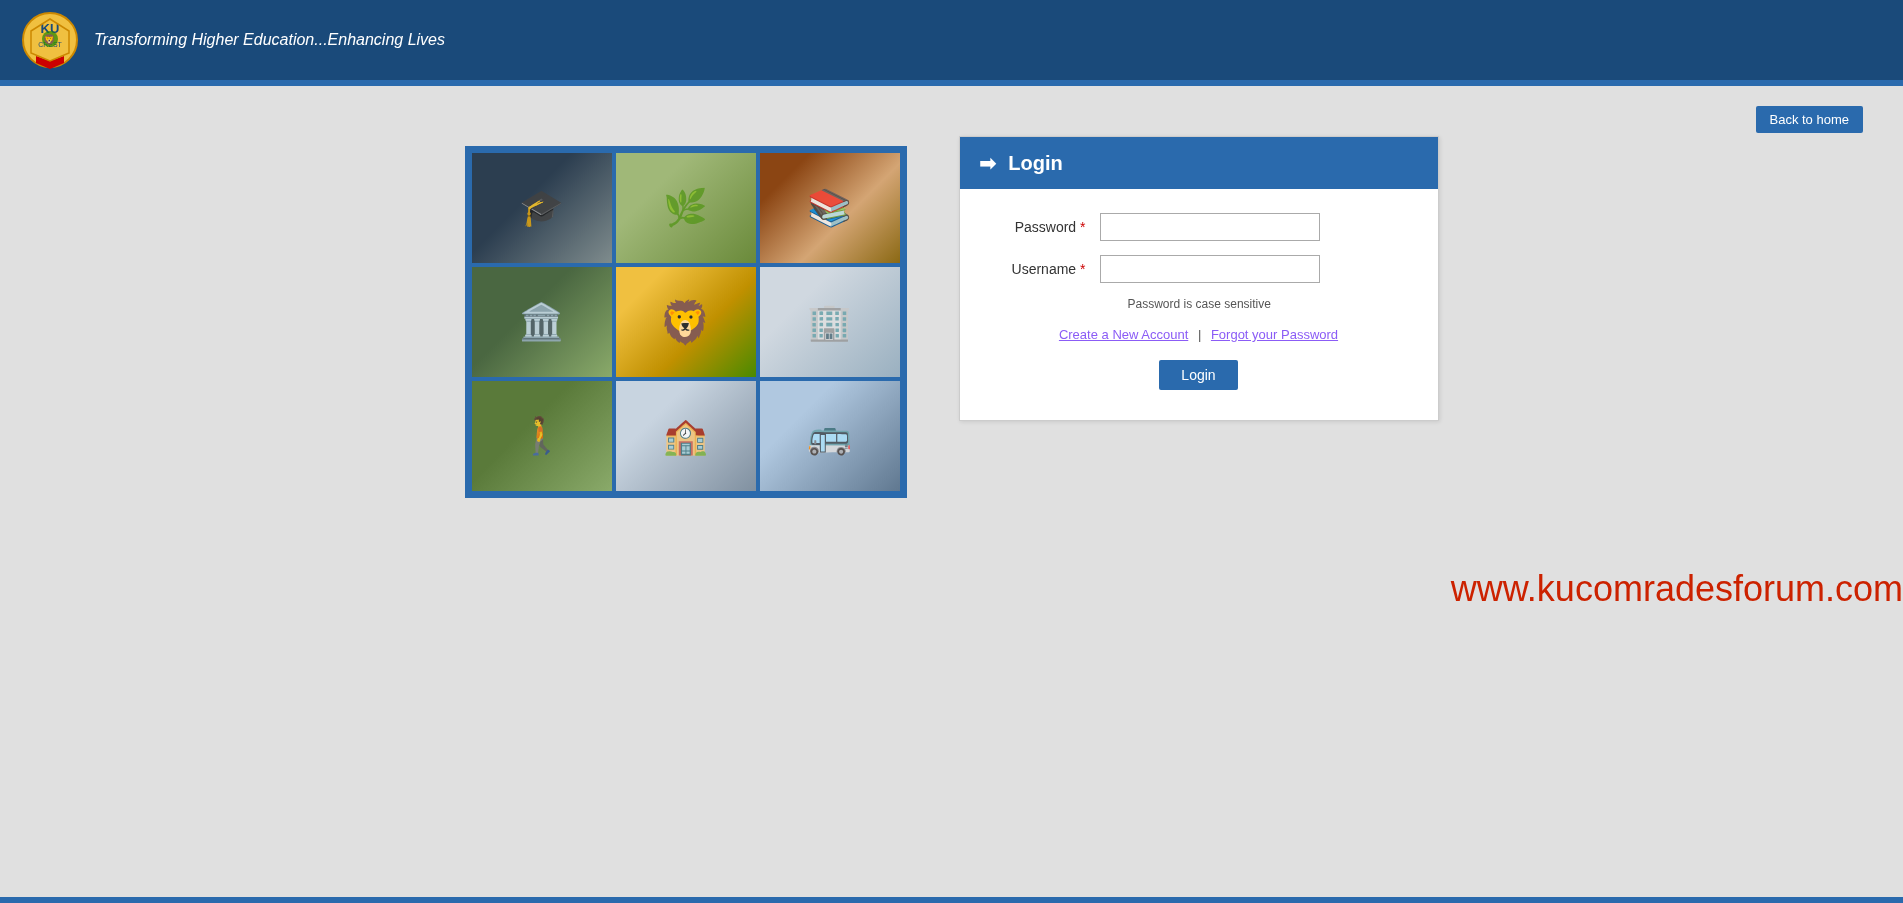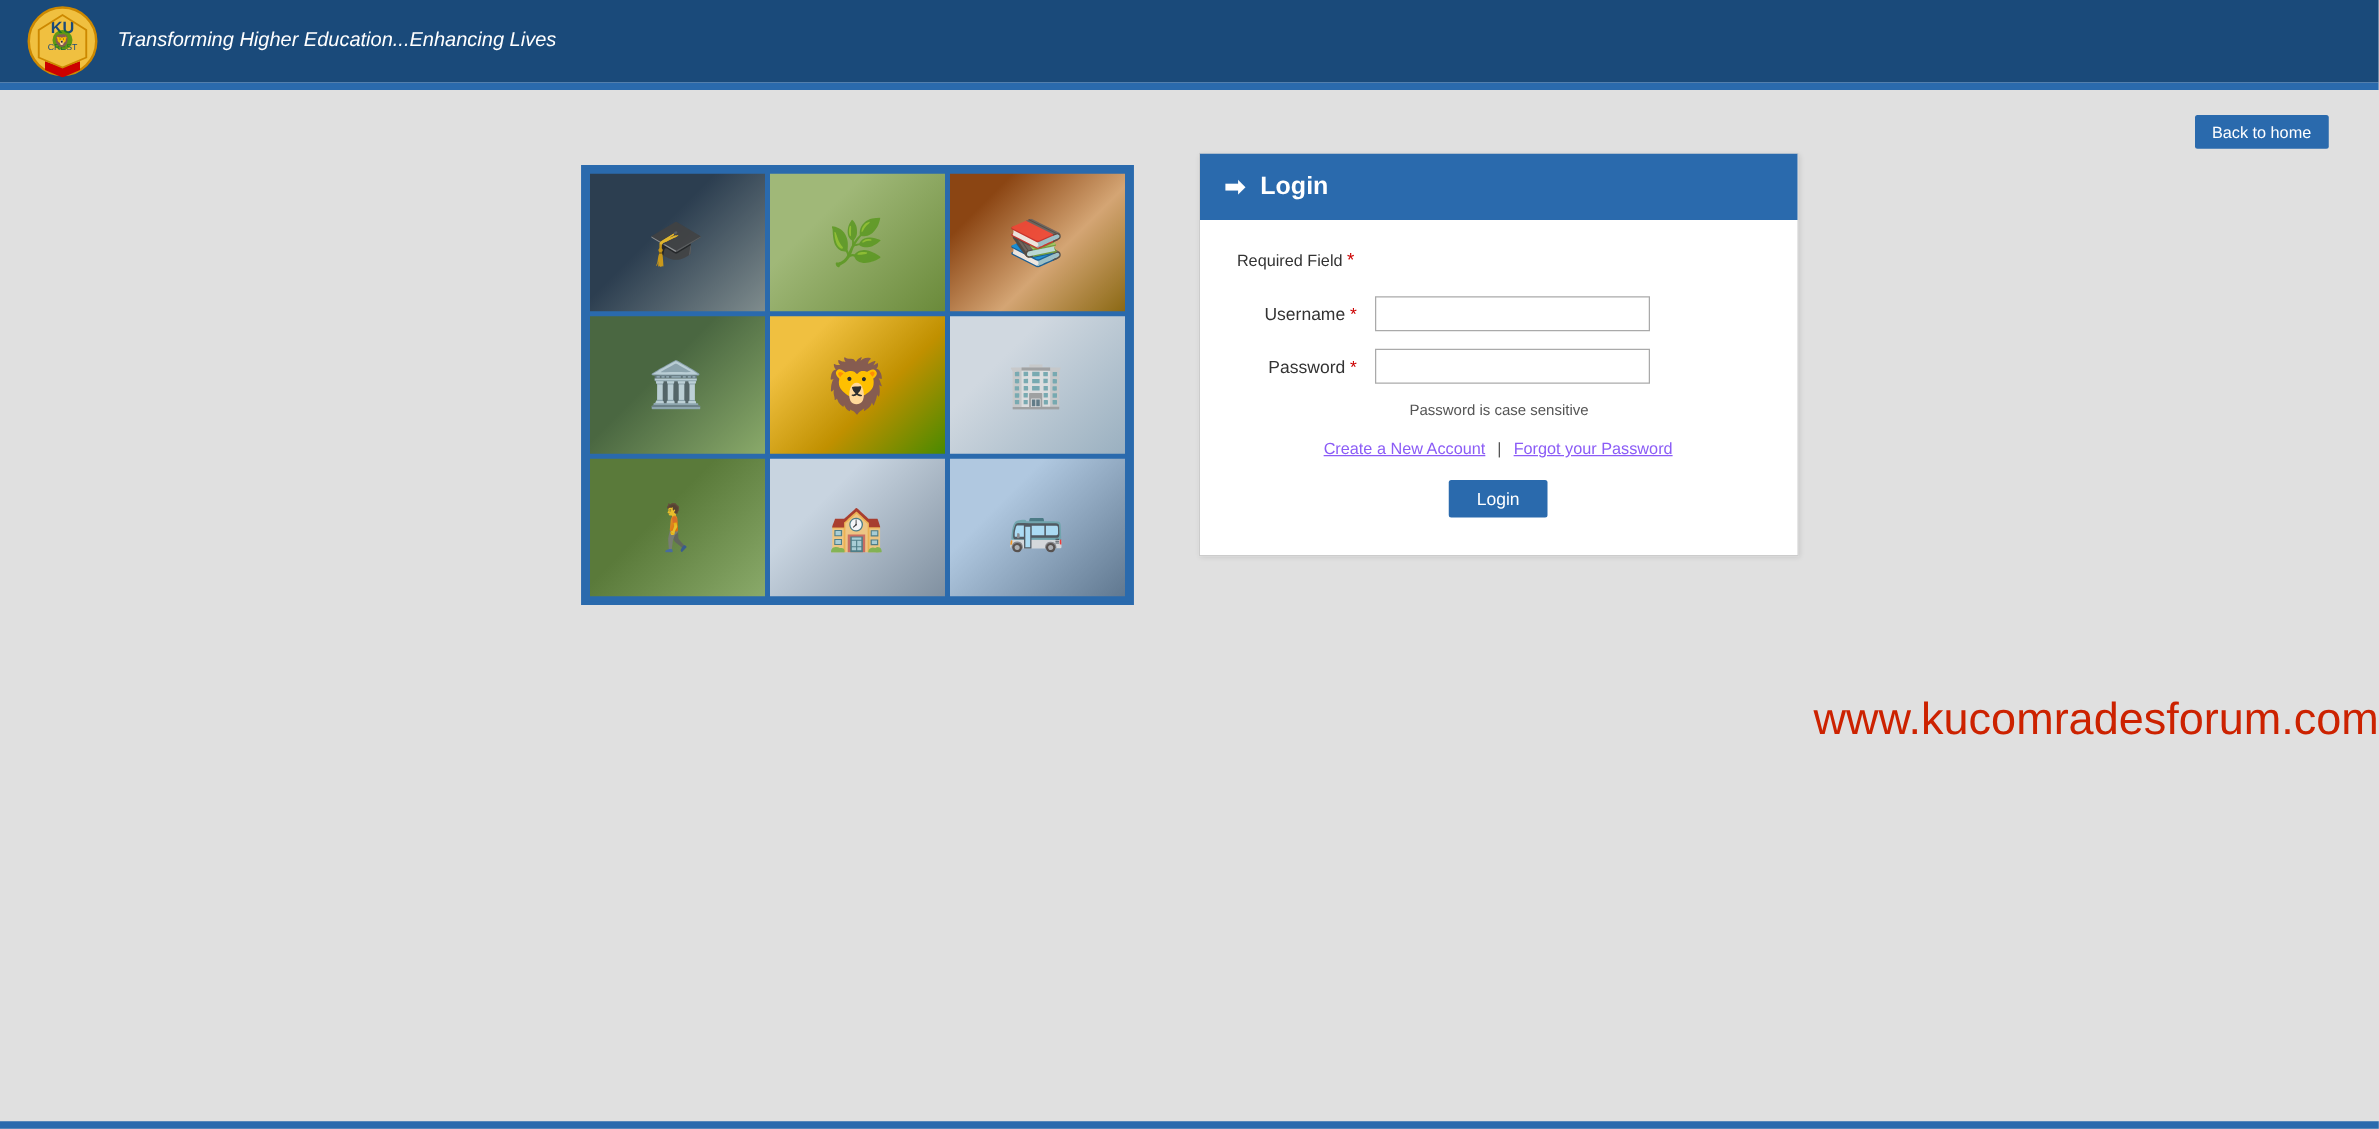--- a/index.html
+++ b/index.html
@@ -5,21 +5,21 @@
     * { margin: 0; padding: 0; box-sizing: border-box; }
     body { font-family: Arial, sans-serif; background: #e0e0e0; min-height: 903px; }
 
     
     .header {
       background: #1a4a7a;
       padding: 10px 20px;
       display: flex;
       align-items: center;
       gap: 14px;
-      height: 66px;
+      height: 80px;
     }
     .logo-area {
       display: flex;
       align-items: center;
       gap: 14px;
     }
     .logo-shield {
       width: 60px;
       height: 60px;
       display: flex;
@@ -275,41 +275,37 @@
       <span class="cell-figure">🚌</span>
     </div>
   </div>
 
   <div class="login-panel">
     <div class="login-header">
       <span class="login-header-icon">➡</span>
       <span>Login</span>
     </div>
     <div class="login-body">
-      <div class="required-field-note">
-        <span>Required Field</span>
-        <span class="asterisk"> *</span>
+
+      <div class="form-row">
+        <label class="form-label">
+          <span>Password</span>
+          <span class="asterisk"> *</span>
+        </label>
+        <input type="password" class="form-input" style="">
       </div>
 
       <div class="form-row">
         <label class="form-label">
           <span>Username</span>
           <span class="asterisk"> *</span>
         </label>
         <input type="text" class="form-input" style="">
       </div>
 
-      <div class="form-row">
-        <label class="form-label">
-          <span>Password</span>
-          <span class="asterisk"> *</span>
-        </label>
-        <input type="password" class="form-input" style="">
-      </div>
-
       <div class="password-hint">Password is case sensitive</div>
 
       <div class="links-row">
         <a>Create a New Account</a>
         <span class="separator">|</span>
         <a>Forgot your Password</a>
       </div>
 
       <div class="login-btn-wrap">
         <button class="login-btn">Login</button>

